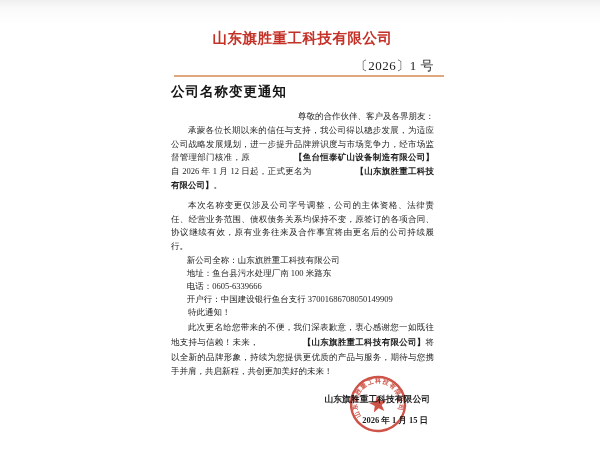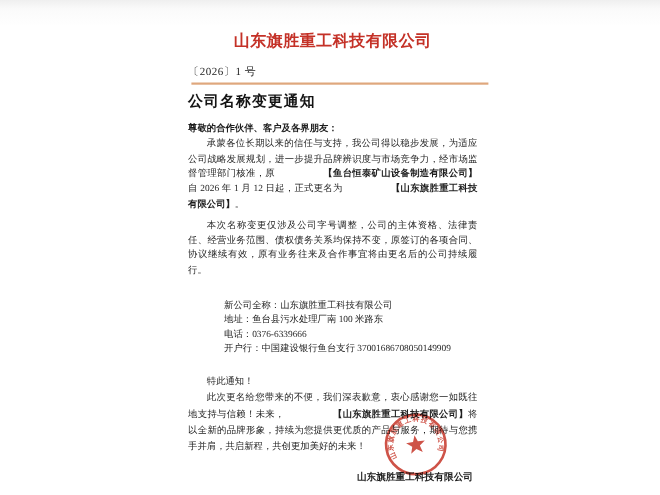--- a/index.html
+++ b/index.html
@@ -8,28 +8,28 @@
     background:#ffffff;
     font-family:"Liberation Serif","DejaVu Serif",serif;
     color:#1d1d1d;
   }
   .page{position:absolute;inset:0;background:linear-gradient(180deg,#efefef 0%,#fafafa 8px,#ffffff 24px);}
   .doc{
     position:absolute;left:171px;top:30px;width:263px;
     font-size:8.5px;line-height:13.8px;text-align:justify;
   }
   .company-title{margin:0;text-align:center;font-size:14.5px;line-height:16px;font-weight:bold;color:#c43127;letter-spacing:0.5px;}
-  .doc-number{margin-top:15px;text-align:left;font-size:10px;line-height:10px;letter-spacing:0.5px;color:#222;}
+  .doc-number{margin-top:15px;text-align:right;font-size:13px;line-height:10px;letter-spacing:0.5px;color:#222;}
   .divider{margin-top:4px;margin-left:3px;width:270px;border-top:2px solid #dfa77d;height:0;}
   .notice-title{margin:7px 0 0;text-align:left;font-size:13.5px;line-height:15px;font-weight:bold;color:#141414;letter-spacing:1px;}
-  .salutation{margin:11px 0 0;font-weight:bold;text-align:left;text-indent:0;}
+  .salutation{margin:11px 0 0;font-weight:normal;text-align:right;text-indent:0;}
   .para{margin:0;text-indent:2em;}
-  .p-gap{margin-top:6px;font-family:Liberation Mono, monospace;}
+  .p-gap{margin-top:6px;}
   .b{font-weight:bold;padding-left:44px;}
-  .info-list{margin:17px;}
+  .info-list{margin:0;}
   .info-line{padding-left:1.85em;line-height:12.9px;white-space:nowrap;}
   .p4{line-height:14.6px;margin-top:1px;}
   .closing{margin-top:0;}
   .sig-company{margin-top:14px;text-align:right;padding-right:4px;font-weight:bold;font-size:8.8px;line-height:13.8px;}
   .sig-date{margin-top:7px;text-align:right;padding-right:6px;font-weight:bold;font-size:8.5px;line-height:13.8px;}
   .seal{
     position:absolute;left:348px;top:374px;width:60px;height:60px;
     opacity:0.85;mix-blend-mode:multiply;transform:rotate(-8deg);
     pointer-events:none;
   }
@@ -51,21 +51,21 @@
     <p class="salutation">尊敬的合作伙伴、客户及各界朋友：</p>
 
     <p class="para"><span>承蒙各位长期以来的信任与支持，我公司得以稳步发展，为适应公司战略发展规划，进一步提升品牌辨识度与市场竞争力，经市场监督管理部门核准，原</span><span class="b">【鱼台恒泰矿山设备制造有限公司】</span><span>自 2026 年 1 月 12 日起，正式更名为</span><span class="b">【山东旗胜重工科技有限公司】</span><span>。</span></p>
 
     <p class="para p-gap">本次名称变更仅涉及公司字号调整，公司的主体资格、法律责任、经营业务范围、债权债务关系均保持不变，原签订的各项合同、协议继续有效，原有业务往来及合作事宜将由更名后的公司持续履行。</p>
 
 
     <div class="info-list">
       <div class="info-line"><span>新公司全称：</span><span>山东旗胜重工科技有限公司</span></div>
       <div class="info-line"><span>地址：</span><span>鱼台县污水处理厂南 100 米路东</span></div>
-      <div class="info-line"><span>电话：</span><span>0376-6339666</span></div>
+      <div class="info-line"><span>电话：</span><span>0605-6339666</span></div>
       <div class="info-line"><span>开户行：</span><span>中国建设银行鱼台支行 37001686708050149909</span></div>
     </div>
 
     <p class="para closing">特此通知！</p>
 
     <p class="para p4"><span>此次更名给您带来的不便，我们深表歉意，衷心感谢您一如既往地支持与信赖！未来，</span><span class="b">【山东旗胜重工科技有限公司】</span><span>将以全新的品牌形象，持续为您提供更优质的产品与服务，期待与您携手并肩，共启新程，共创更加美好的未来！</span></p>
 
     <div class="sig-company">山东旗胜重工科技有限公司</div>
     <div class="sig-date">2026 年 1 月 15 日</div>
   </div>

